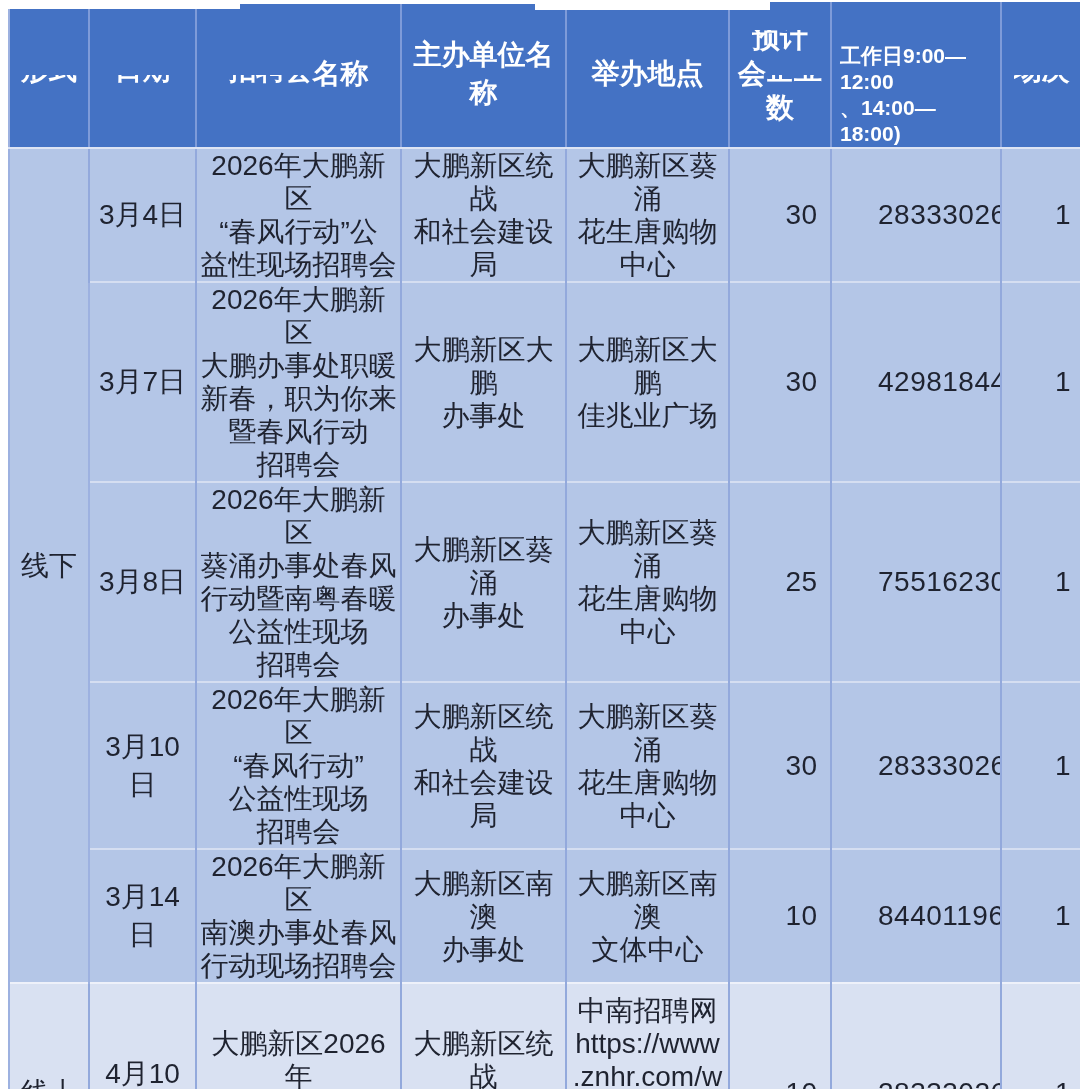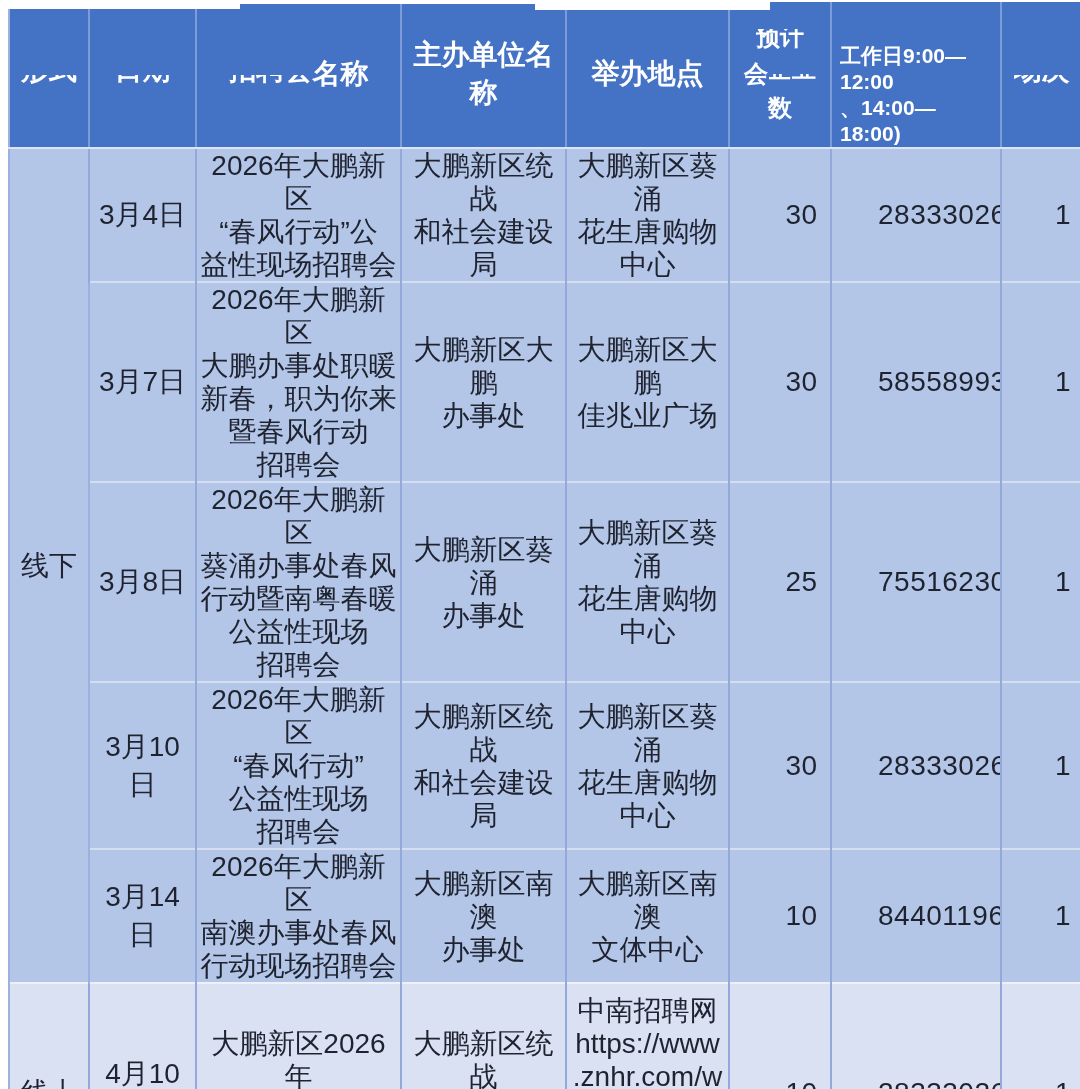--- a/index.html
+++ b/index.html
@@ -28,21 +28,21 @@
 
   .ml { white-space:pre-line; line-height:33px;margin-left:9px; }
   .num { letter-spacing:0.5px;padding-left:46px; }
 
   
   .cut  { display:inline-block; overflow:hidden; height:10px; vertical-align:-2px; }
   .cut > span  { display:block; line-height:30px; margin-top:-20px; }
   .cut2 { display:inline-block; overflow:hidden; height:23px; vertical-align:-4px; }
   .cut2 > span { display:block; line-height:30px; margin-top:-7px; }
 
-  th.companies { line-height:34px; font-size:24px; }
+  th.companies { line-height:34px; font-size:28px; }
   th.phone {
     font-size:21px; line-height:26px; text-align:left;
     vertical-align:bottom; padding:0 4px 0 8px; font-weight:bold;
   }
 
   .overlay { position:absolute; background:#ffffff; }
   #ov-a { left:0;   top:0; width:240px; height:9px; }
   #ov-b { left:240px; top:0; width:295px; height:4px; }
   #ov-c { left:535px; top:0; width:235px; height:10px; }
   #ov-d { left:770px; top:0; width:310px; height:2px; }
@@ -113,21 +113,21 @@
         <td class="ml">2026年大鹏新区
 大鹏办事处职暖
 新春，职为你来
 暨春风行动
 招聘会</td>
         <td class="ml">大鹏新区大鹏
 办事处</td>
         <td class="ml">大鹏新区大鹏
 佳兆业广场</td>
         <td class="num">30</td>
-        <td class="num">58558993</td>
+        <td class="num">42981844</td>
         <td class="num">1</td>
       </tr>
       <tr style="height:180px">
         <td>3月8日</td>
         <td class="ml">2026年大鹏新区
 葵涌办事处春风
 行动暨南粤春暖
 公益性现场
 招聘会</td>
         <td class="ml">大鹏新区葵涌

